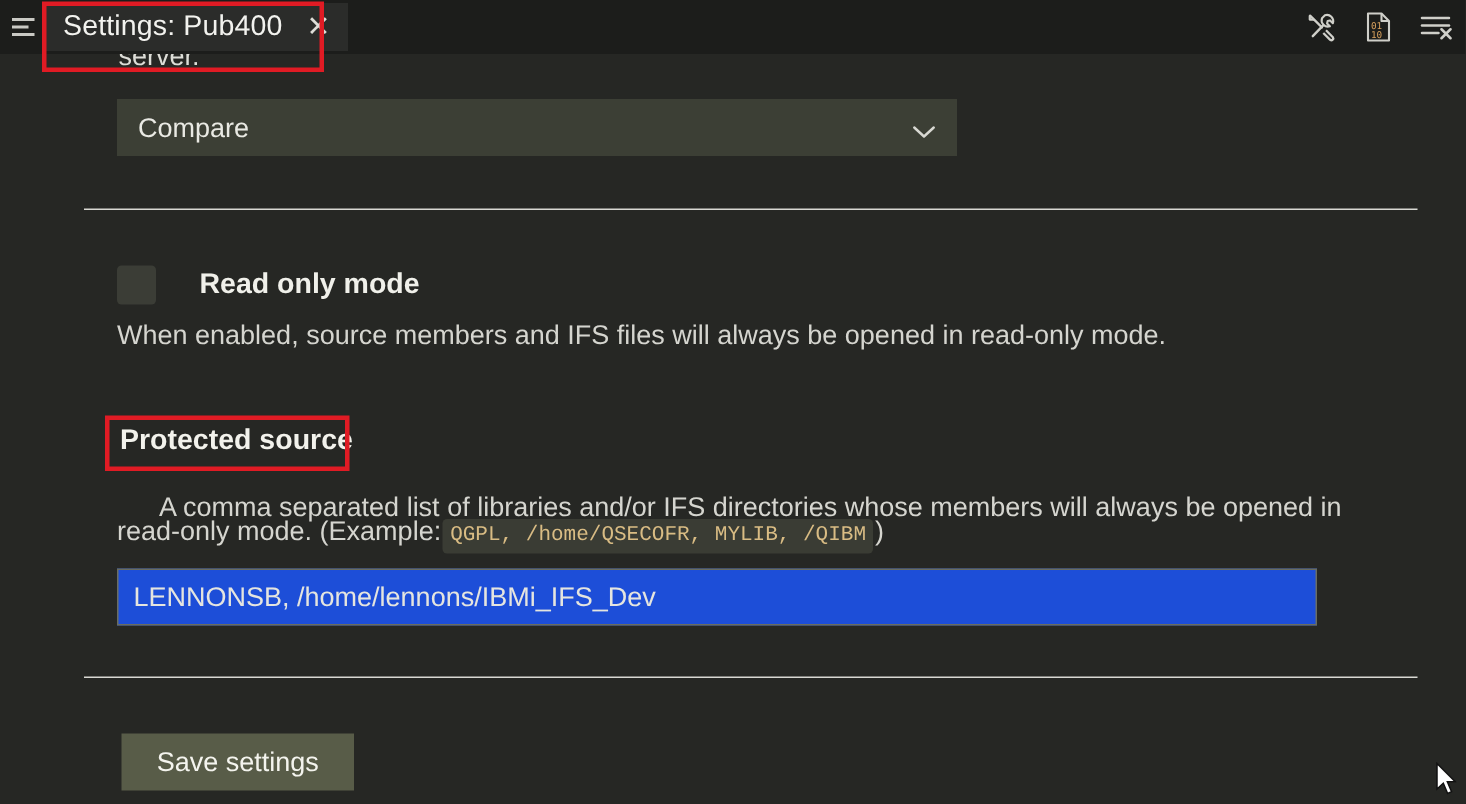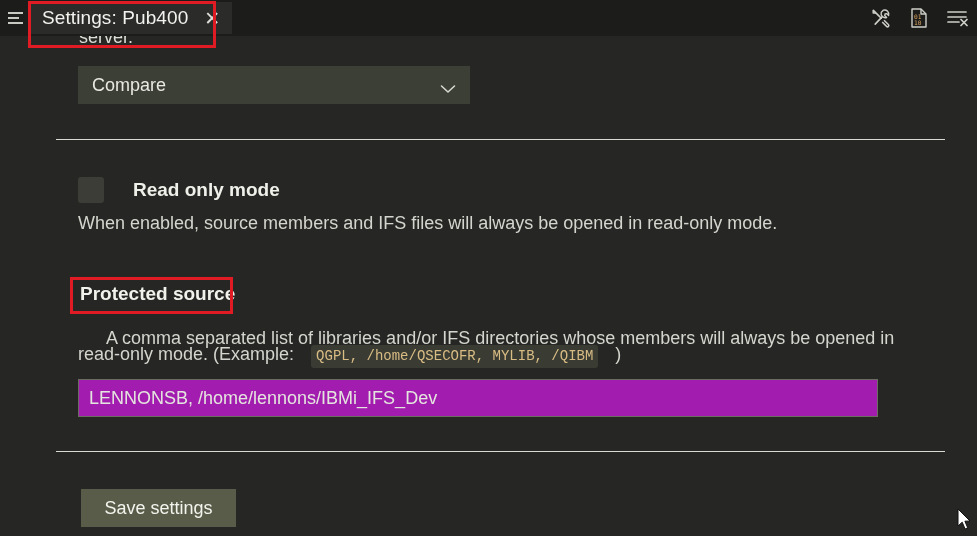--- a/index.html
+++ b/index.html
@@ -125,21 +125,21 @@
     font-size: 18px;
     color: #ddddd7;
     white-space: nowrap;
   }
 
   
   .dropdown {
     position: absolute;
     left: 78px;
     top: 66px;
-    width: 392px;
+    width: 560px;
     height: 38px;
     background: #3c3f35;
     display: flex;
     align-items: center;
     padding: 0 14px;
     cursor: pointer;
   }
   .dropdown-value {
     flex: 1;
     font-size: 18px;
@@ -204,39 +204,39 @@
     left: 70px;
     top: 277px;
     width: 163px;
     height: 37px;
     border: 3px solid #e01b24;
     z-index: 40;
     pointer-events: none;
   }
 
   .desc.paths1 { left: 78px; top: 327px; margin-left: 28px; }
-  .desc.paths2 { left: 78px; top: 343px; display: flex; align-items: baseline; gap: 16px; }
+  .desc.paths2 { left: 78px; top: 343px; display: flex; align-items: baseline; gap: 0; }
 
   .code {
     background: #3a3c34;
     color: #d9bc84;
     padding: 2px 5px 3px 5px;
     border-radius: 3px;
     font-family: Liberation Mono, monospace;
     font-size: 14px;
     margin: 0 1px;
   }
 
   .text-input {
     position: absolute;
     left: 78px;
     top: 379px;
     width: 800px;
     height: 38px;
-    background: #a21caf;
+    background: #1d4ed8;
     border: 1px solid #6a6d60;
     color: #e5e5df;
     font-size: 18px;
     font-family: "Liberation Sans", "DejaVu Sans", sans-serif;
     padding: 0 10px;
     outline: none;
   }
 
   .save-btn {
     position: absolute;

